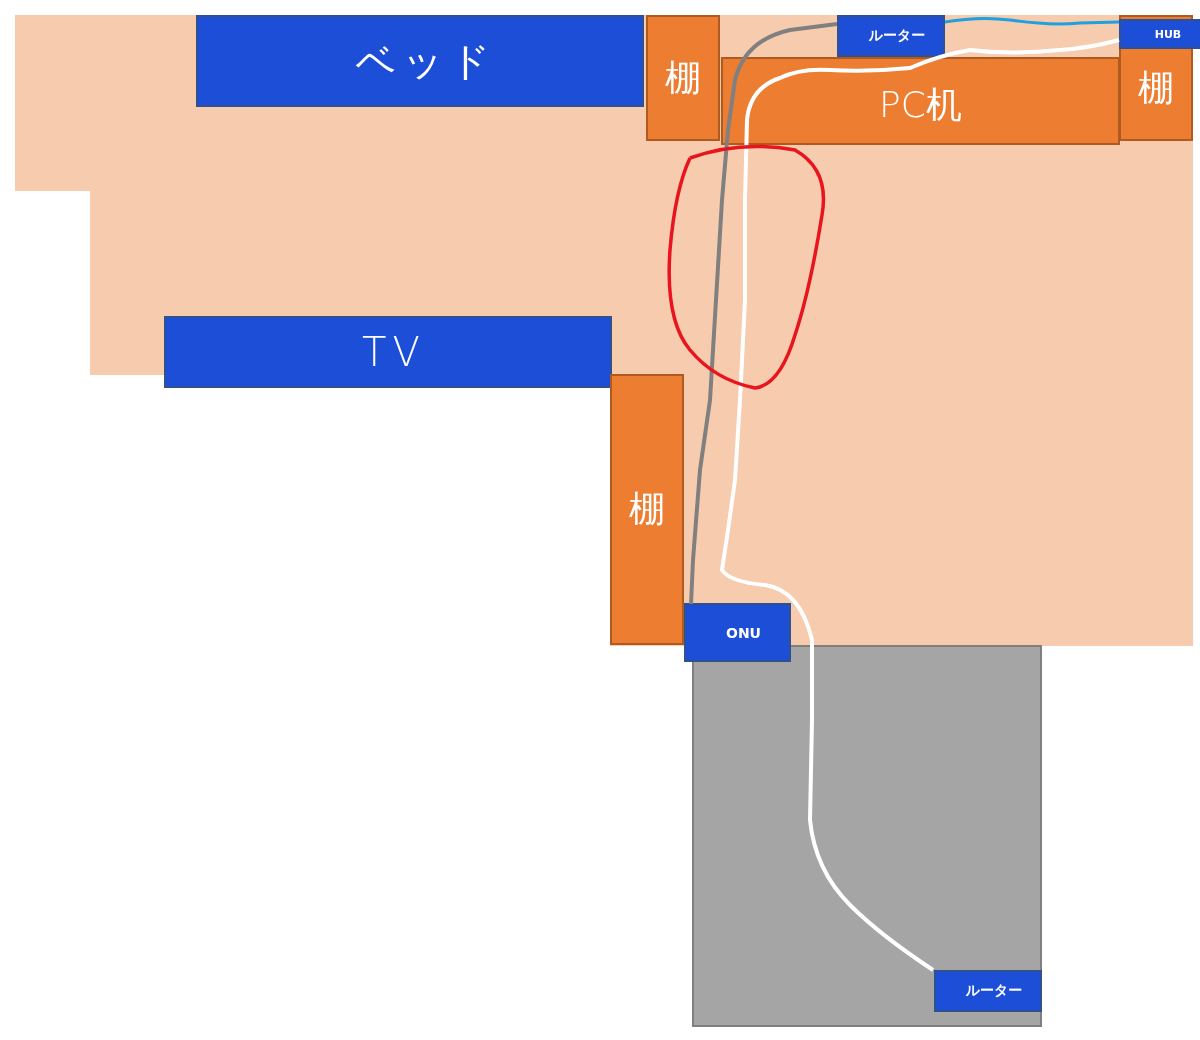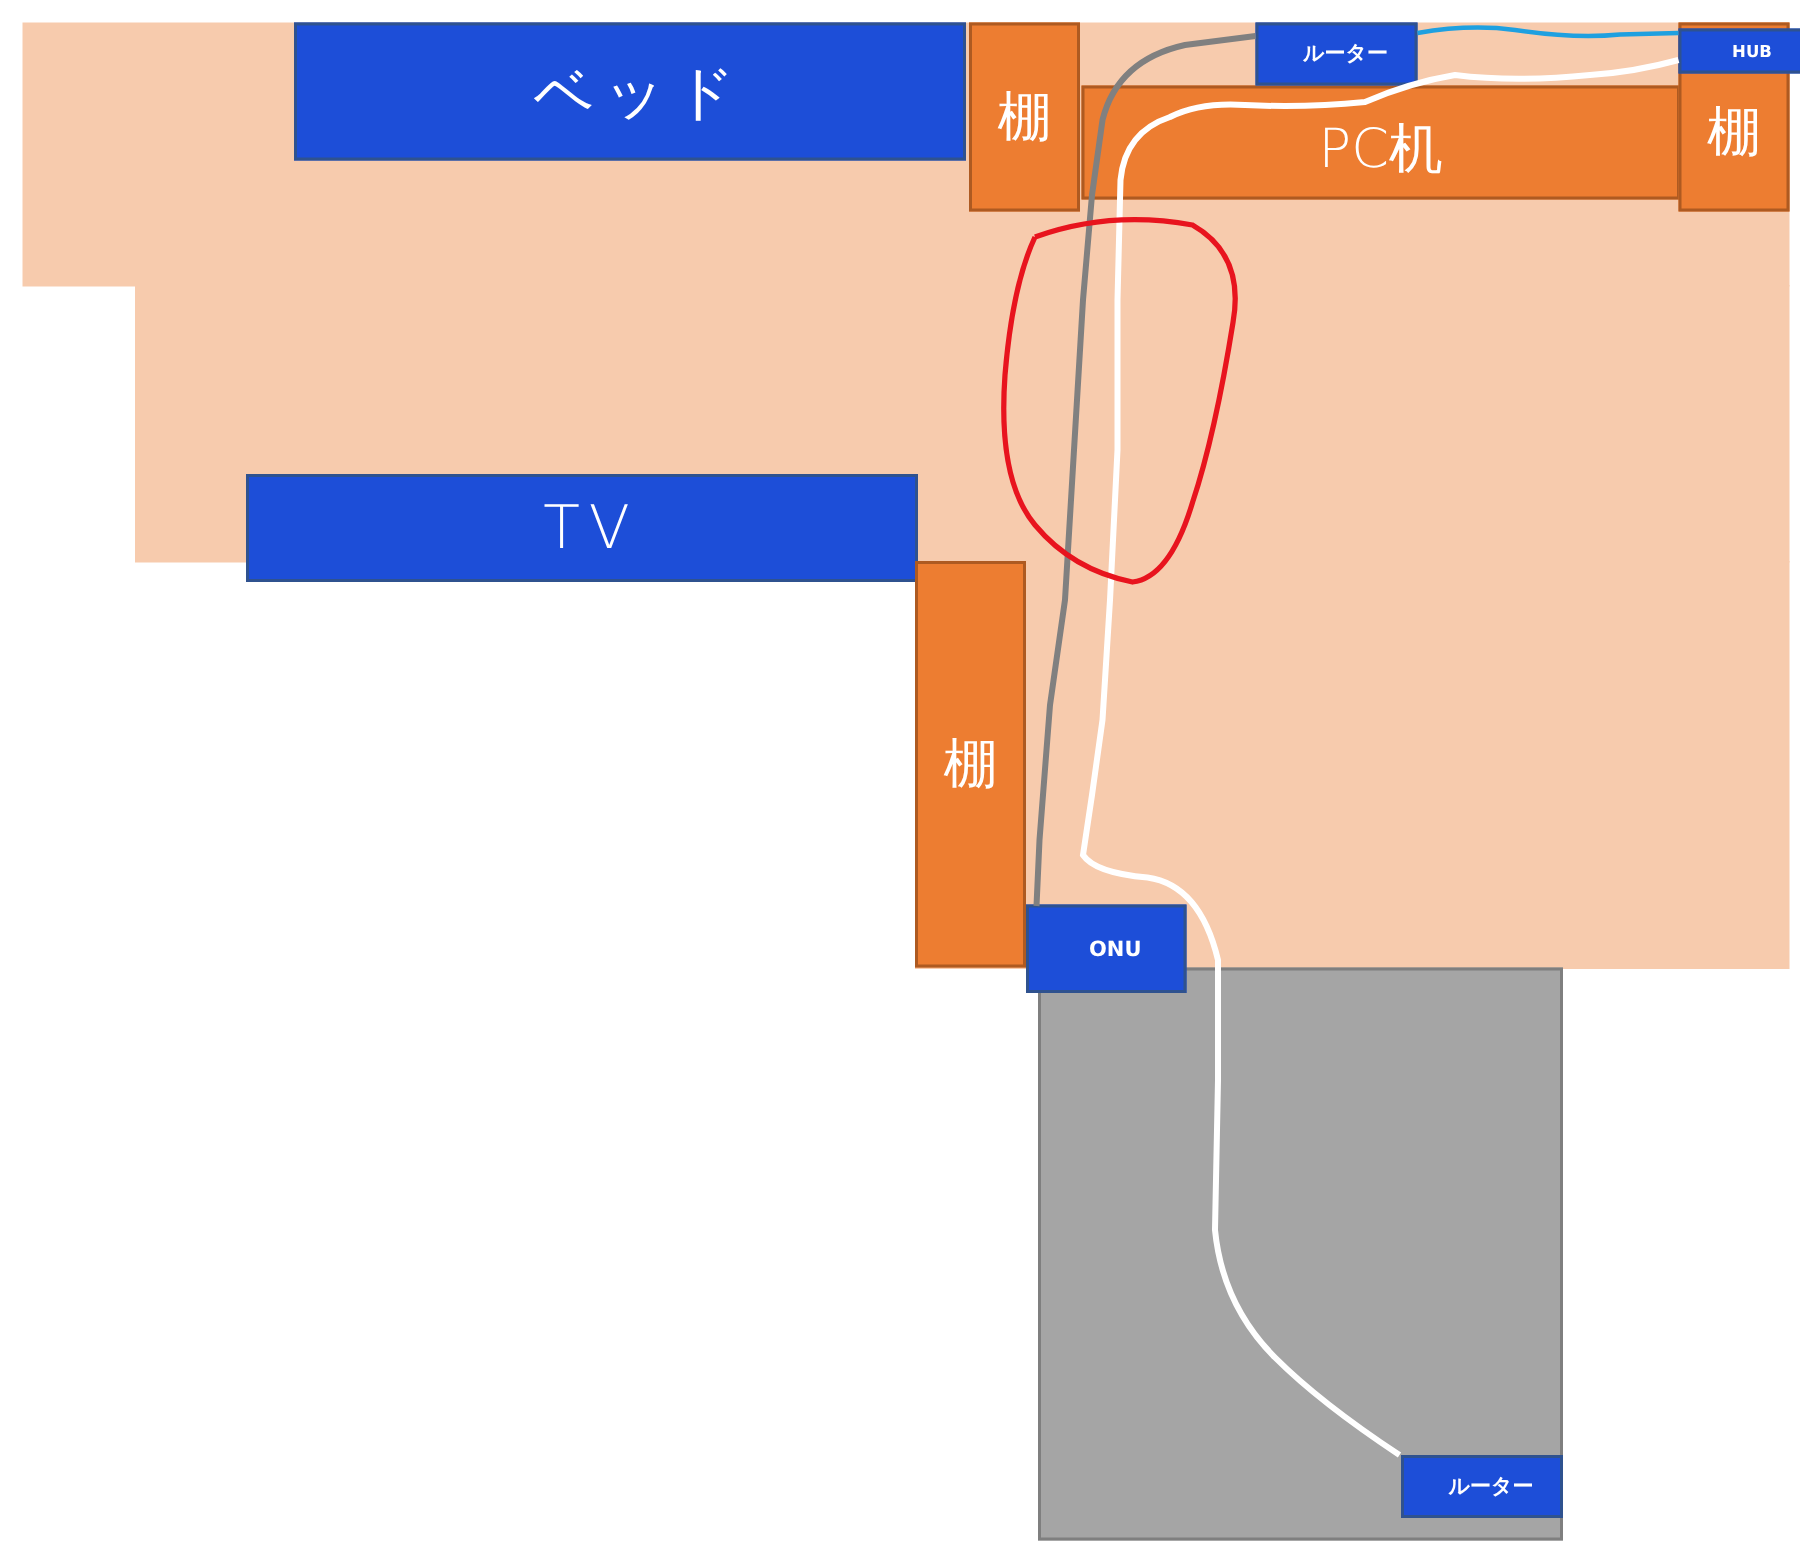--- a/index.html
+++ b/index.html
@@ -23,21 +23,21 @@
 <div class="abs floor" style="left:610px;top:374px;width:583px;height:272px;"></div>
 
 <div class="abs gray" style="left:692px;top:645px;width:350px;height:382px;"></div>
 
 <div class="abs blue big" style="left:196px;top:15px;width:448px;height:92px;">
     <span>ベッド</span>
   </div>
 <div class="abs orange mid" style="left:646px;top:15px;width:74px;height:126px;">
     <span>棚</span>
   </div>
-<div class="abs orange mid" style="left:721px;top:57px;width:399px;height:76px;padding-top:8px;">
+<div class="abs orange mid" style="left:721px;top:57px;width:399px;height:88px;padding-top:8px;">
     <span>PC机</span>
   </div>
 <div class="abs orange mid" style="left:1119px;top:15px;width:74px;height:126px;padding-top:20px;">
     <span>棚</span>
   </div>
 <div class="abs blue big" style="left:164px;top:316px;width:448px;height:72px;">
     <span>TV</span>
   </div>
 <div class="abs orange mid" style="left:610px;top:374px;width:74px;height:271px;">
     <span>棚</span>

